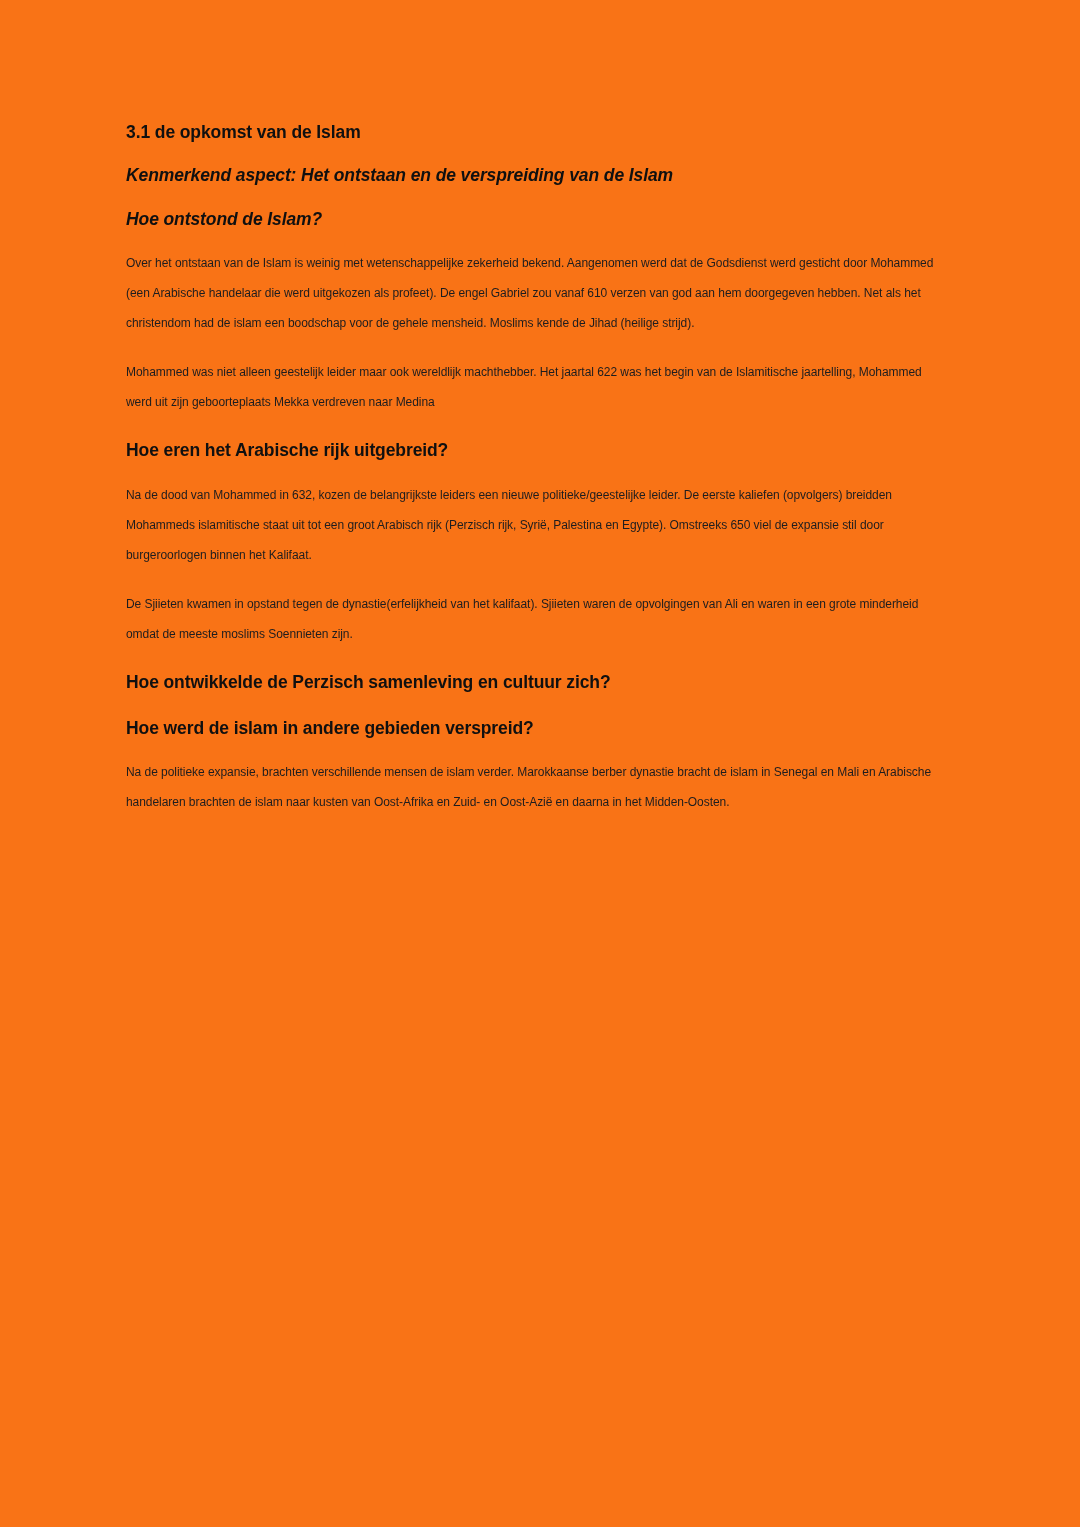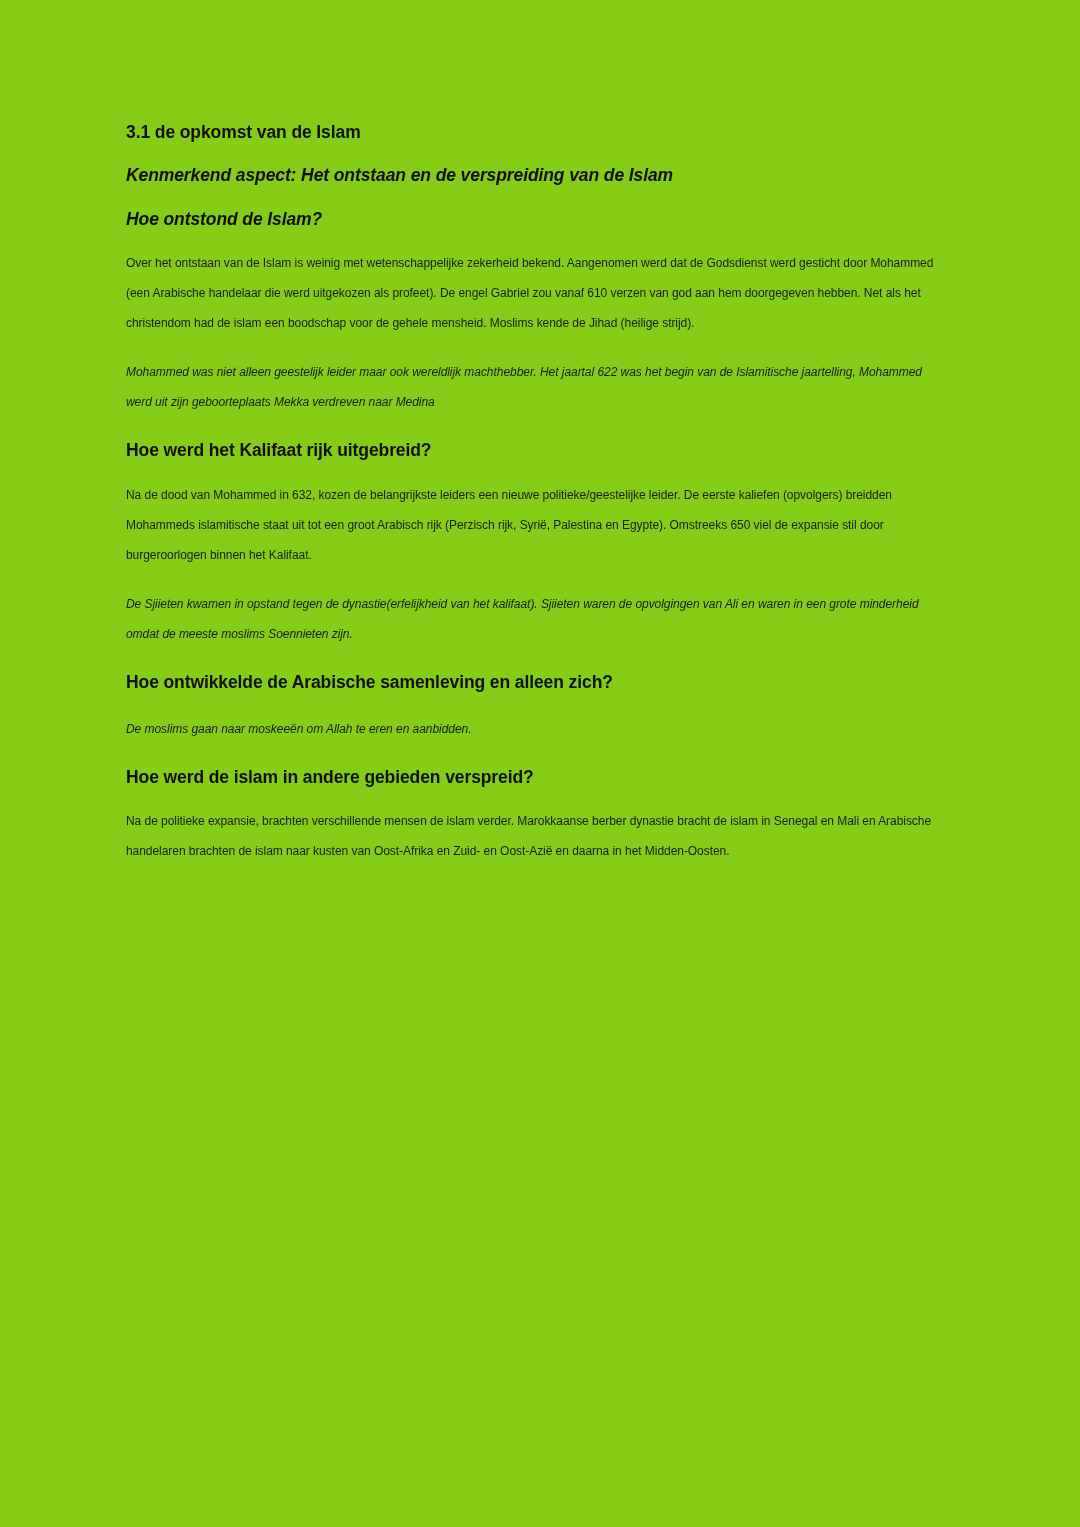--- a/index.html
+++ b/index.html
@@ -11,21 +11,21 @@
 
   body {
     font-family: "Liberation Sans", "DejaVu Sans", sans-serif;
     -webkit-font-smoothing: antialiased;
   }
 
   .page {
     position: relative;
     width: 1080px;
     height: 1527px;
-    background: #84cc16;
+    background: #f97316;
     box-sizing: border-box;
     overflow: hidden;
   }
 
   .content {
     position: absolute;
     left: 126px;
     top: 120px;
     width: 822px;
   }
@@ -63,21 +63,20 @@
     color: #1d1d1f;
     line-height: 30px;
     letter-spacing: -0.05px;
     margin: 0;
     padding: 0;
     text-align: left;
   }
 
   .gap-para {
     margin-top: 19px;
-    font-style: italic;
   }
 
   .gap-para-after-heading {
     margin-top: 16px;
   }
 </style>
 </head>
 <body>
 
 <div class="page">
@@ -86,29 +85,28 @@
     <h1 class="doc-heading first">3.1 de opkomst van de Islam</h1>
 
     <h2 class="doc-heading gap-heading-tight">Kenmerkend aspect: Het ontstaan en de verspreiding van de Islam</h2>
 
     <h3 class="doc-heading gap-heading-tight">Hoe ontstond de Islam?</h3>
 
     <p class="doc-para gap-para-after-heading">Over het ontstaan van de Islam is weinig met wetenschappelijke zekerheid bekend. Aangenomen werd dat de Godsdienst werd gesticht door Mohammed (een Arabische handelaar die werd uitgekozen als profeet). De engel Gabriel zou vanaf 610 verzen van god aan hem doorgegeven hebben. Net als het christendom had de islam een boodschap voor de gehele mensheid. Moslims kende de Jihad (heilige strijd).</p>
 
     <p class="doc-para gap-para">Mohammed was niet alleen geestelijk leider maar ook wereldlijk machthebber. Het jaartal 622 was het begin van de Islamitische jaartelling, Mohammed werd uit zijn geboorteplaats Mekka verdreven naar Medina</p>
 
-    <h3 class="doc-heading gap-heading">Hoe werd het Kalifaat rijk uitgebreid?</h3>
+    <h3 class="doc-heading gap-heading">Hoe eren het Arabische rijk uitgebreid?</h3>
 
     <p class="doc-para gap-para-after-heading">Na de dood van Mohammed in 632, kozen de belangrijkste leiders een nieuwe politieke/geestelijke leider. De eerste kaliefen (opvolgers) breidden Mohammeds islamitische staat uit tot een groot Arabisch rijk (Perzisch rijk, Syrië, Palestina en Egypte). Omstreeks 650 viel de expansie stil door burgeroorlogen binnen het Kalifaat.</p>
 
     <p class="doc-para gap-para">De Sjiieten kwamen in opstand tegen de dynastie(erfelijkheid van het kalifaat). Sjiieten waren de opvolgingen van Ali en waren in een grote minderheid omdat de meeste moslims Soennieten zijn.</p>
 
-    <h3 class="doc-heading gap-heading">Hoe ontwikkelde de Arabische samenleving en alleen zich?</h3>
+    <h3 class="doc-heading gap-heading">Hoe ontwikkelde de Perzisch samenleving en cultuur zich?</h3>
 
 
-    <p class="doc-para gap-para">De moslims gaan naar moskeeën om Allah te eren en aanbidden.</p>
 
     <h3 class="doc-heading gap-heading">Hoe werd de islam in andere gebieden verspreid?</h3>
 
     <p class="doc-para gap-para-after-heading">Na de politieke expansie, brachten verschillende mensen de islam verder. Marokkaanse berber dynastie bracht de islam in Senegal en Mali en Arabische handelaren brachten de islam naar kusten van Oost-Afrika en Zuid- en Oost-Azië en daarna in het Midden-Oosten.</p>
 
   </div>
 </div>
 
 </body></html>

